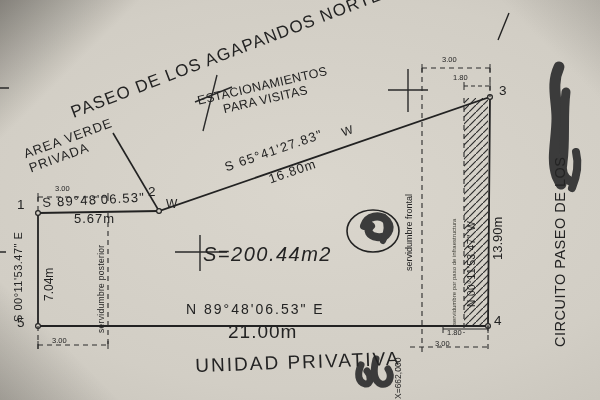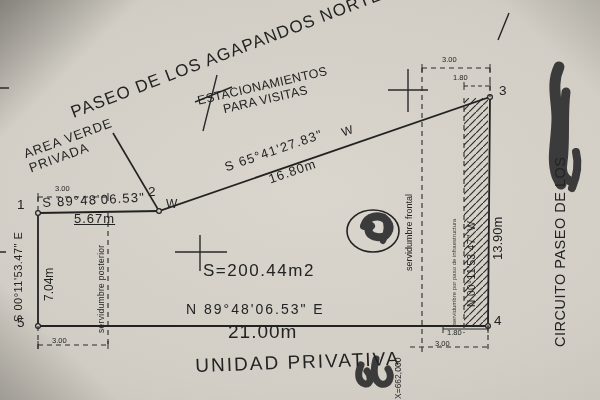--- a/index.html
+++ b/index.html
@@ -95,21 +95,21 @@
     <div>PARA VISITAS</div>
   </div>
 
   <div class="t" style="left:22px;top:148px;font-size:13px;letter-spacing:1px;transform:rotate(-20deg);transform-origin:0 0;">
     <div>AREA VERDE</div>
     <div>PRIVADA</div>
   </div>
 
   <div class="t" style="left:42px;top:196px;font-size:13px;letter-spacing:1.2px;transform:rotate(-3deg);transform-origin:0 0;">S 89°48'06.53"</div>
   <div class="t" style="left:166px;top:198px;font-size:12px;">W</div>
-  <div class="t" style="left:74px;top:212px;font-size:13px;letter-spacing:1px;text-decoration:underline;">5.67m</div>
+  <div class="t" style="left:74px;top:212px;font-size:13px;letter-spacing:1px;">5.67m</div>
   <div class="t" style="left:55px;top:185px;font-size:7.5px;">3.00</div>
 
   <div class="t" style="left:223px;top:161px;font-size:13px;letter-spacing:1.2px;transform:rotate(-19deg);transform-origin:0 0;">S 65°41'27.83"</div>
   <div class="t" style="left:340px;top:127px;font-size:12px;transform:rotate(-19deg);transform-origin:0 0;">W</div>
   <div class="t" style="left:267px;top:173px;font-size:13px;letter-spacing:1px;transform:rotate(-19deg);transform-origin:0 0;">16.80m</div>
 
   <div class="t r90" style="left:491px;top:260px;font-size:13px;">13.90m</div>
   <div class="t r90" style="left:466px;top:307px;font-size:10px;letter-spacing:.5px;">N 00°11'53.47" W</div>
   <div class="t r90" style="left:451px;top:325px;font-size:6px;color:#3a3a32;">servidumbre por paso de infraestructura</div>
   <div class="t r90" style="left:404px;top:271px;font-size:9px;">servidumbre frontal</div>
@@ -125,18 +125,18 @@
   <div class="t r90" style="left:12px;top:322px;font-size:11px;letter-spacing:.5px;">S 00°11'53.47" E</div>
   <div class="t r90" style="left:43px;top:301px;font-size:12px;">7.04m</div>
   <div class="t r90" style="left:97px;top:333px;font-size:8.5px;letter-spacing:.3px;">servidumbre posterior</div>
 
   <div class="t" style="left:17px;top:197px;font-size:13.5px;">1</div>
   <div class="t" style="left:148px;top:184px;font-size:13.5px;">2</div>
   <div class="t" style="left:499px;top:83px;font-size:13.5px;">3</div>
   <div class="t" style="left:494px;top:313px;font-size:13.5px;">4</div>
   <div class="t" style="left:17px;top:315px;font-size:13.5px;">5</div>
 
-  <div class="t" style="left:203px;top:261px;font-size:17px;letter-spacing:1.5px;">S=200.44m2</div>
+  <div class="t" style="left:203px;top:243px;font-size:20px;letter-spacing:1.5px;font-style:italic;">S=200.44m2</div>
   <div class="t" style="left:195px;top:355px;font-size:19px;letter-spacing:2px;transform:rotate(-2deg);transform-origin:0 0;">UNIDAD PRIVATIVA</div>
   <div class="t r90" style="left:394px;top:399px;font-size:8.5px;">X=662,000</div>
   <div class="t r90" style="left:552px;top:347px;font-size:14.5px;letter-spacing:.5px;">CIRCUITO PASEO DE LOS</div>
 
 </div>
 
 </body></html>

